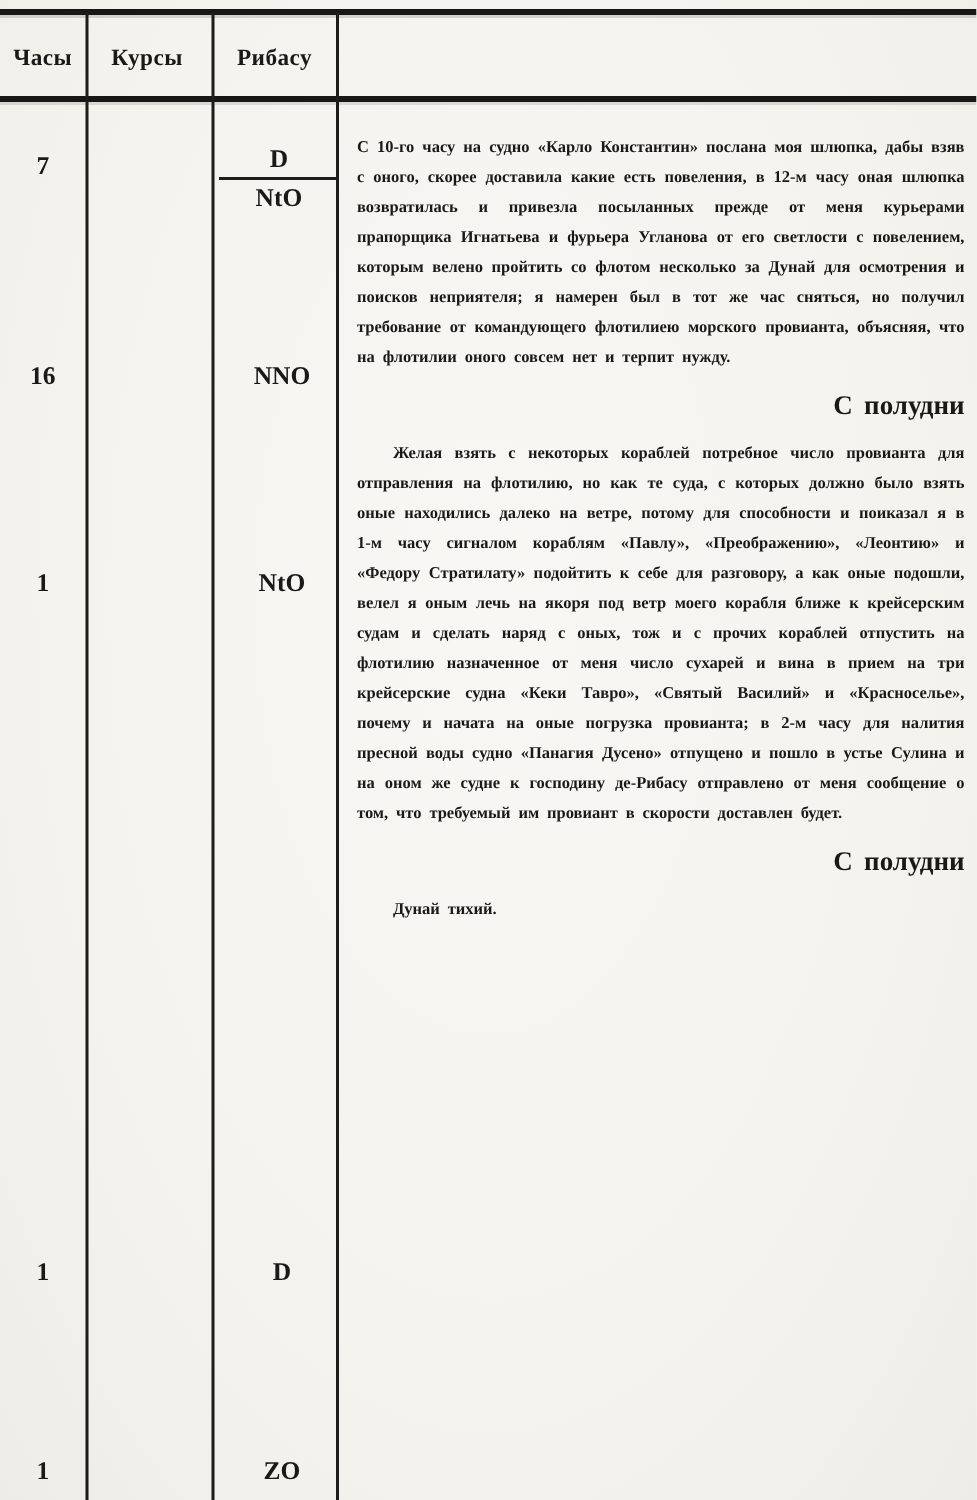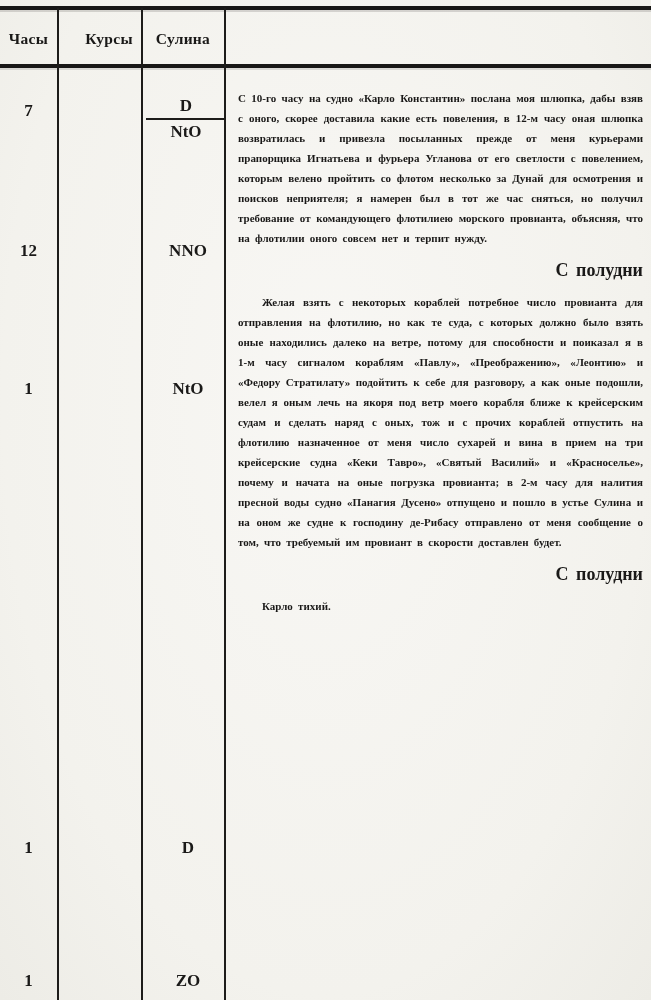--- a/index.html
+++ b/index.html
@@ -19,21 +19,21 @@
   .hrule { position:absolute; left:0; right:0; background:#181716; }
   .rule-top { top:6px; height:4px; box-shadow:0 2px 0 rgba(24,23,22,.15); }
   .rule-header { top:64px; height:4px; box-shadow:0 2px 0 rgba(24,23,22,.12); }
   .vline { position:absolute; top:8px; bottom:0; width:2px; background:#1d1c1a; }
   .v1 { left:57px; }
   .v2 { left:141px; }
   .v3 { left:224px; }
   
   .hdr { position:absolute; top:30px; text-align:center; font-size:15.5px; letter-spacing:.3px; }
   .hdr-hours   { left:0;     width:57px; }
-  .hdr-courses { left:59px;  width:100px; }
+  .hdr-courses { left:48px;  width:100px; }
   .hdr-winds   { left:142px; width:82px; }
   
   .gut { position:absolute; text-align:center; font-size:17px; }
   .hour-col { left:0; width:57px; }
   .wind-col { left:142px; width:92px; }
   .g-hour-7  { top:101px; }
   .g-hour-12 { top:241px; }
   .g-hour-1a { top:379px; }
   .g-hour-1b { top:838px; }
   .g-hour-1c { top:971px; }
@@ -69,41 +69,41 @@
 <div class="page">
 
   <div class="hrule rule-top"></div>
   <div class="hrule rule-header"></div>
   <div class="vline v1"></div>
   <div class="vline v2"></div>
   <div class="vline v3"></div>
 
   <div class="hdr hdr-hours">Часы</div>
   <div class="hdr hdr-courses">Курсы</div>
-  <div class="hdr hdr-winds">Сулина</div>
+  <div class="hdr hdr-winds">Рибасу</div>
 
   <div class="gut hour-col g-hour-7">7</div>
   <div class="wind-frac">
     <span class="num">D</span>
     <span class="den">NtO</span>
   </div>
 
-  <div class="gut hour-col g-hour-12">12</div>
+  <div class="gut hour-col g-hour-12">16</div>
   <div class="gut wind-col g-wind-nno">NNO</div>
 
   <div class="gut hour-col g-hour-1a">1</div>
   <div class="gut wind-col g-wind-nto">NtO</div>
 
   <div class="gut hour-col g-hour-1b">1</div>
   <div class="gut wind-col g-wind-d">D</div>
 
   <div class="gut hour-col g-hour-1c">1</div>
   <div class="gut wind-col g-wind-zo">ZO</div>
 
   <div class="textcol">
     <p>С 10-го часу на судно «Карло Константин» послана моя шлюпка, дабы взяв с оного, скорее доставила какие есть повеления, в 12-м часу оная шлюпка возвратилась и привезла посыланных прежде от меня курьерами прапорщика Игнатьева и фурьера Угланова от его светлости с повелением, которым велено пройтить со флотом несколько за Дунай для осмотрения и поисков неприятеля; я намерен был в тот же час сняться, но получил требование от командующего флотилиею морского провианта, объясняя, что на флотилии оного совсем нет и терпит нужду.</p>
     <div class="subhead">С полудни</div>
     <p class="indent">Желая взять с некоторых кораблей потребное число провианта для отправления на флотилию, но как те суда, с которых должно было взять оные находились далеко на ветре, потому для способности и поиказал я в 1-м часу сигналом кораблям «Павлу», «Преображению», «Леонтию» и «Федору Стратилату» подойтить к себе для разговору, а как оные подошли, велел я оным лечь на якоря под ветр моего корабля ближе к крейсерским судам и сделать наряд с оных, тож и с прочих кораблей отпустить на флотилию назначенное от меня число сухарей и вина в прием на три крейсерские судна «Кеки Тавро», «Святый Василий» и «Красноселье», почему и начата на оные погрузка провианта; в 2-м часу для налития пресной воды судно «Панагия Дусено» отпущено и пошло в устье Сулина и на оном же судне к господину де-Рибасу отправлено от меня сообщение о том, что требуемый им провиант в скорости доставлен будет.</p>
     <div class="subhead">С полудни</div>
-    <p class="indent">Карло тихий.</p>
+    <p class="indent">Дунай тихий.</p>
   </div>
 
 </div>
 
 </body></html>

